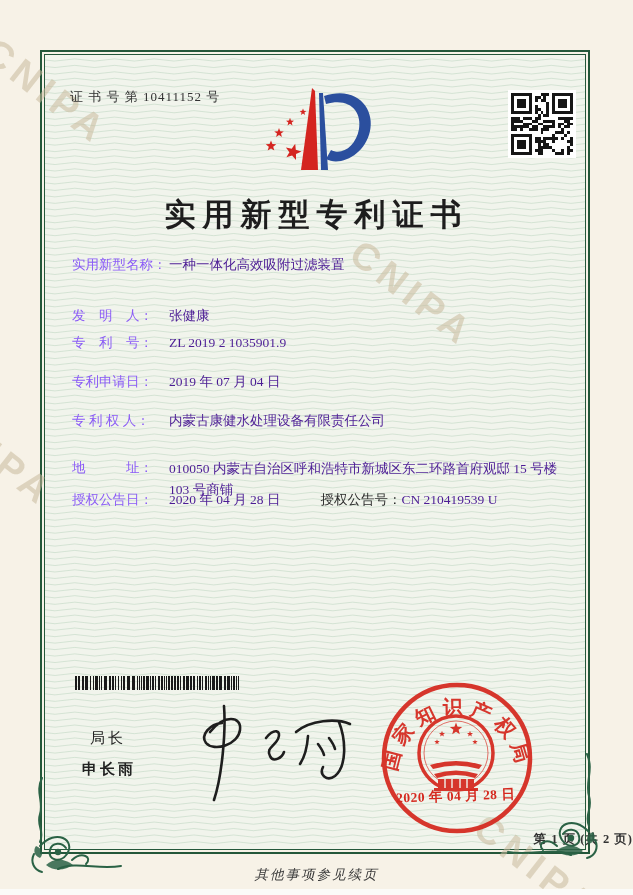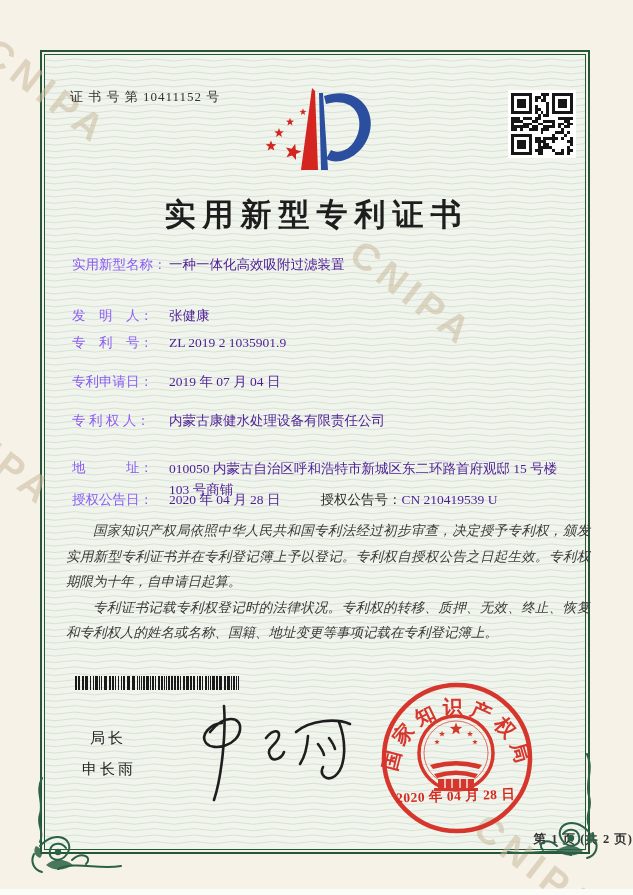--- a/index.html
+++ b/index.html
@@ -40,21 +40,21 @@
   .pair2{margin-left:40px;}
   .paras{
     position:absolute; left:66px; top:518px; width:524px;
     font-size:13.5px; line-height:25.5px; text-align:justify; color:#3a3a3a;
     font-style:italic;
   }
   .paras p{margin:0; text-indent:2em;}
   .barcode{position:absolute; left:75px; top:676px;}
   .signer{position:absolute; left:82px; font-size:15px; letter-spacing:3px; color:#222;}
   .signer.t1{top:729px;margin-left:8px;}
-  .signer.t2{top:760px;}
+  .signer.t2{top:760px;font-weight:bold;}
   .signature{position:absolute; left:158px; top:698px; z-index:3;}
   .seal{position:absolute; left:378px; top:679px; z-index:4; opacity:.93;}
   .seal-date{
     position:absolute; left:396px; top:787px; z-index:5; width:140px;
     color:#d5281e; font-size:13.5px; letter-spacing:.5px; transform:rotate(-2deg);
     font-weight:bold; white-space:nowrap;
   }
   .page-indicator{position:absolute; left:0; right:0; top:831px; text-align:right; font-size:12.5px; color:#333; letter-spacing:1px;font-weight:bold;}
   .footer-note{position:absolute; left:0; right:0; top:866px; text-align:center; font-size:13.5px; color:#3a3a3a; font-style:italic; letter-spacing:2px;}
   .flourish{position:absolute; z-index:4;}
@@ -465,24 +465,20 @@
         <span class="flabel">专 利 权 人：</span><span class="fvalue">内蒙古康健水处理设备有限责任公司</span>
       </div>
       <div class="frow" style="top:208px;">
         <span class="flabel">地　　　址：</span><span class="fvalue addr">010050 内蒙古自治区呼和浩特市新城区东二环路首府观邸 15 号楼 103 号商铺</span>
       </div>
       <div class="frow" style="top:240px;">
         <span class="flabel">授权公告日：</span><span class="fvalue">2020 年 04 月 28 日</span><span class="pair2"><span>授权公告号：</span><span class="fvalue">CN 210419539 U</span></span>
       </div>
     </div>
 
-    <div class="paras">
-      <p>国家知识产权局依照中华人民共和国专利法经过初步审查，决定授予专利权，颁发实用新型专利证书并在专利登记簿上予以登记。专利权自授权公告之日起生效。专利权期限为十年，自申请日起算。</p>
-      <p>专利证书记载专利权登记时的法律状况。专利权的转移、质押、无效、终止、恢复和专利权人的姓名或名称、国籍、地址变更等事项记载在专利登记簿上。</p>
-    </div>
 
     <svg class="barcode" id="barcode" width="170" height="14" viewBox="0 0 170 14">
         <rect x="0" y="0" width="2" height="14" fill="#1a1a1a"></rect>
         <rect x="3" y="0" width="2" height="14" fill="#1a1a1a"></rect>
         <rect x="7" y="0" width="2" height="14" fill="#1a1a1a"></rect>
         <rect x="10" y="0" width="3" height="14" fill="#1a1a1a"></rect>
         <rect x="15" y="0" width="1" height="14" fill="#1a1a1a"></rect>
         <rect x="18" y="0" width="1" height="14" fill="#1a1a1a"></rect>
         <rect x="20" y="0" width="3" height="14" fill="#1a1a1a"></rect>
         <rect x="24" y="0" width="1" height="14" fill="#1a1a1a"></rect>
@@ -572,20 +568,21 @@
         <polygon points="59.0,60.2 59.7,62.0 61.7,62.1 60.1,63.4 60.6,65.3 59.0,64.2 57.4,65.3 57.9,63.4 56.3,62.1 58.3,62.0" fill="#d5281e"></polygon>
         <polygon points="97.0,60.2 97.7,62.0 99.7,62.1 98.1,63.4 98.6,65.3 97.0,64.2 95.4,65.3 95.9,63.4 94.3,62.1 96.3,62.0" fill="#d5281e"></polygon>
         <path id="sealArc" d="M 19,95 A 60,60 0 0 1 139,95" fill="none"></path>
       <text font-size="20" font-weight="bold" fill="#d5281e" letter-spacing="6">
         <textPath href="#sealArc" startOffset="2" textLength="182" lengthAdjust="spacing">国家知识产权局</textPath>
       </text>
     </svg>
     <div class="seal-date">2020 年 04 月 28 日</div>
 
     <div class="page-indicator">第 1 页 (共 2 页)</div>
+    <div class="footer-note">其他事项参见续页</div>
   </div>
 
   <svg class="flourish bl" width="95" height="100" viewBox="0 0 95 100">
     <g fill="none" stroke="#2a6245" stroke-width="2" stroke-linecap="round">
       <path d="M 14,2 C 7,16 16,26 12,38 C 8,50 17,54 12,66"></path>
       <path d="M 12,70 C 28,52 48,64 39,78 C 33,87 19,85 22,74 C 24,66 34,66 38,72"></path>
       <path d="M 30,93 C 48,85 70,94 93,90"></path>
       <path d="M 44,84 C 54,75 65,81 58,88"></path>
       <path d="M 6,78 C 2,86 6,94 14,96"></path>
     </g>

